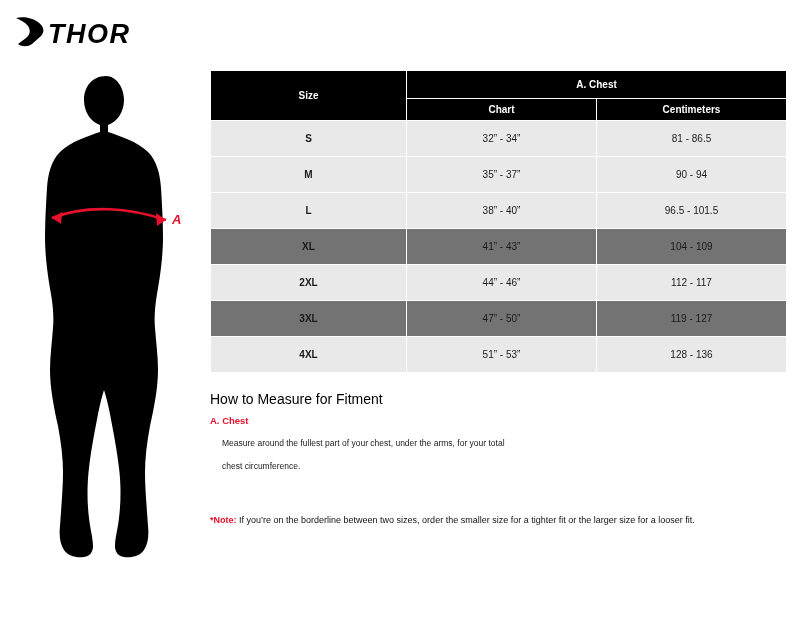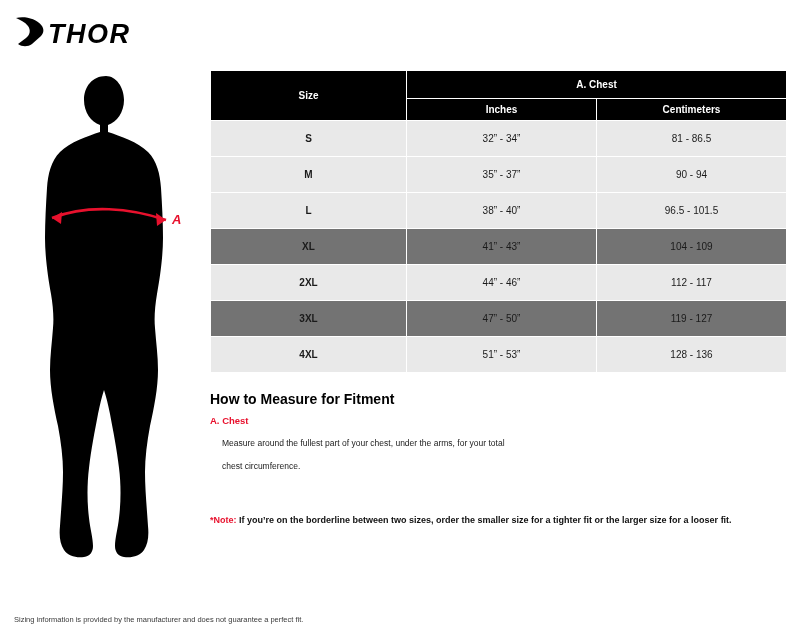--- a/index.html
+++ b/index.html
@@ -101,21 +101,21 @@
   .cell.size-col {
     font-weight: bold;
   }
   .col-size { width: 196px; }
   .col-in { width: 190px; }
   .col-cm { width: 190px; }
 
   
   h2.howto-title {
     font-size: 14px;
-    font-weight: bold;
+    font-weight: normal;
     margin: 18px 0 8px 0;
   }
   .howto-key {
     font-size: 9.5px;
     font-weight: bold;
     color: #e8112d;
     margin: 0 0 3px 0;
   }
   .howto-text {
     font-size: 8.5px;
@@ -127,21 +127,21 @@
   .note {
     margin-top: 42px;
     font-size: 9px;
   }
   .note .note-label {
     color: #e8112d;
     font-weight: bold;
   }
   .note .note-body {
     color: #111111;
-    font-weight: bold;
+    font-weight: normal;
   }
 
   
   .footer {
     position: absolute;
     left: 14px;
     bottom: 8px;
     font-size: 7.5px;
     color: #3a3a3a;
     line-height: 1.45;
@@ -197,21 +197,21 @@
       <col class="col-size">
         <col class="col-in">
         <col class="col-cm">
     </colgroup>
     <tbody>
       <tr>
         <td class="hdr-black hdr-size" rowspan="2">Size</td>
         <td class="hdr-black hdr-group" colspan="2">A. Chest</td>
       </tr>
       <tr>
-        <td class="hdr-black hdr-sub">Inches</td>
+        <td class="hdr-black hdr-sub">Chart</td>
         <td class="hdr-black hdr-sub">Centimeters</td>
       </tr>
 
       <tr>
         <td class="cell size-col">S</td>
         <td class="cell">32” - 34”</td>
         <td class="cell">81 - 86.5</td>
       </tr>
       <tr>
         <td class="cell size-col">M</td>
@@ -251,14 +251,13 @@
   <p class="howto-text">Measure around the fullest part of your chest, under the arms, for your total</p>
   <p class="howto-text">chest circumference.</p>
 
   <div class="note">
     <span class="note-label">*Note:</span>
     <span class="note-body">If you’re on the borderline between two sizes, order the smaller size for a tighter fit or the larger size for a looser fit.</span>
   </div>
 </div>
 
 <div class="footer">
-  <div>Sizing information is provided by the manufacturer and does not guarantee a perfect fit.</div>
 </div>
 
 </body></html>

